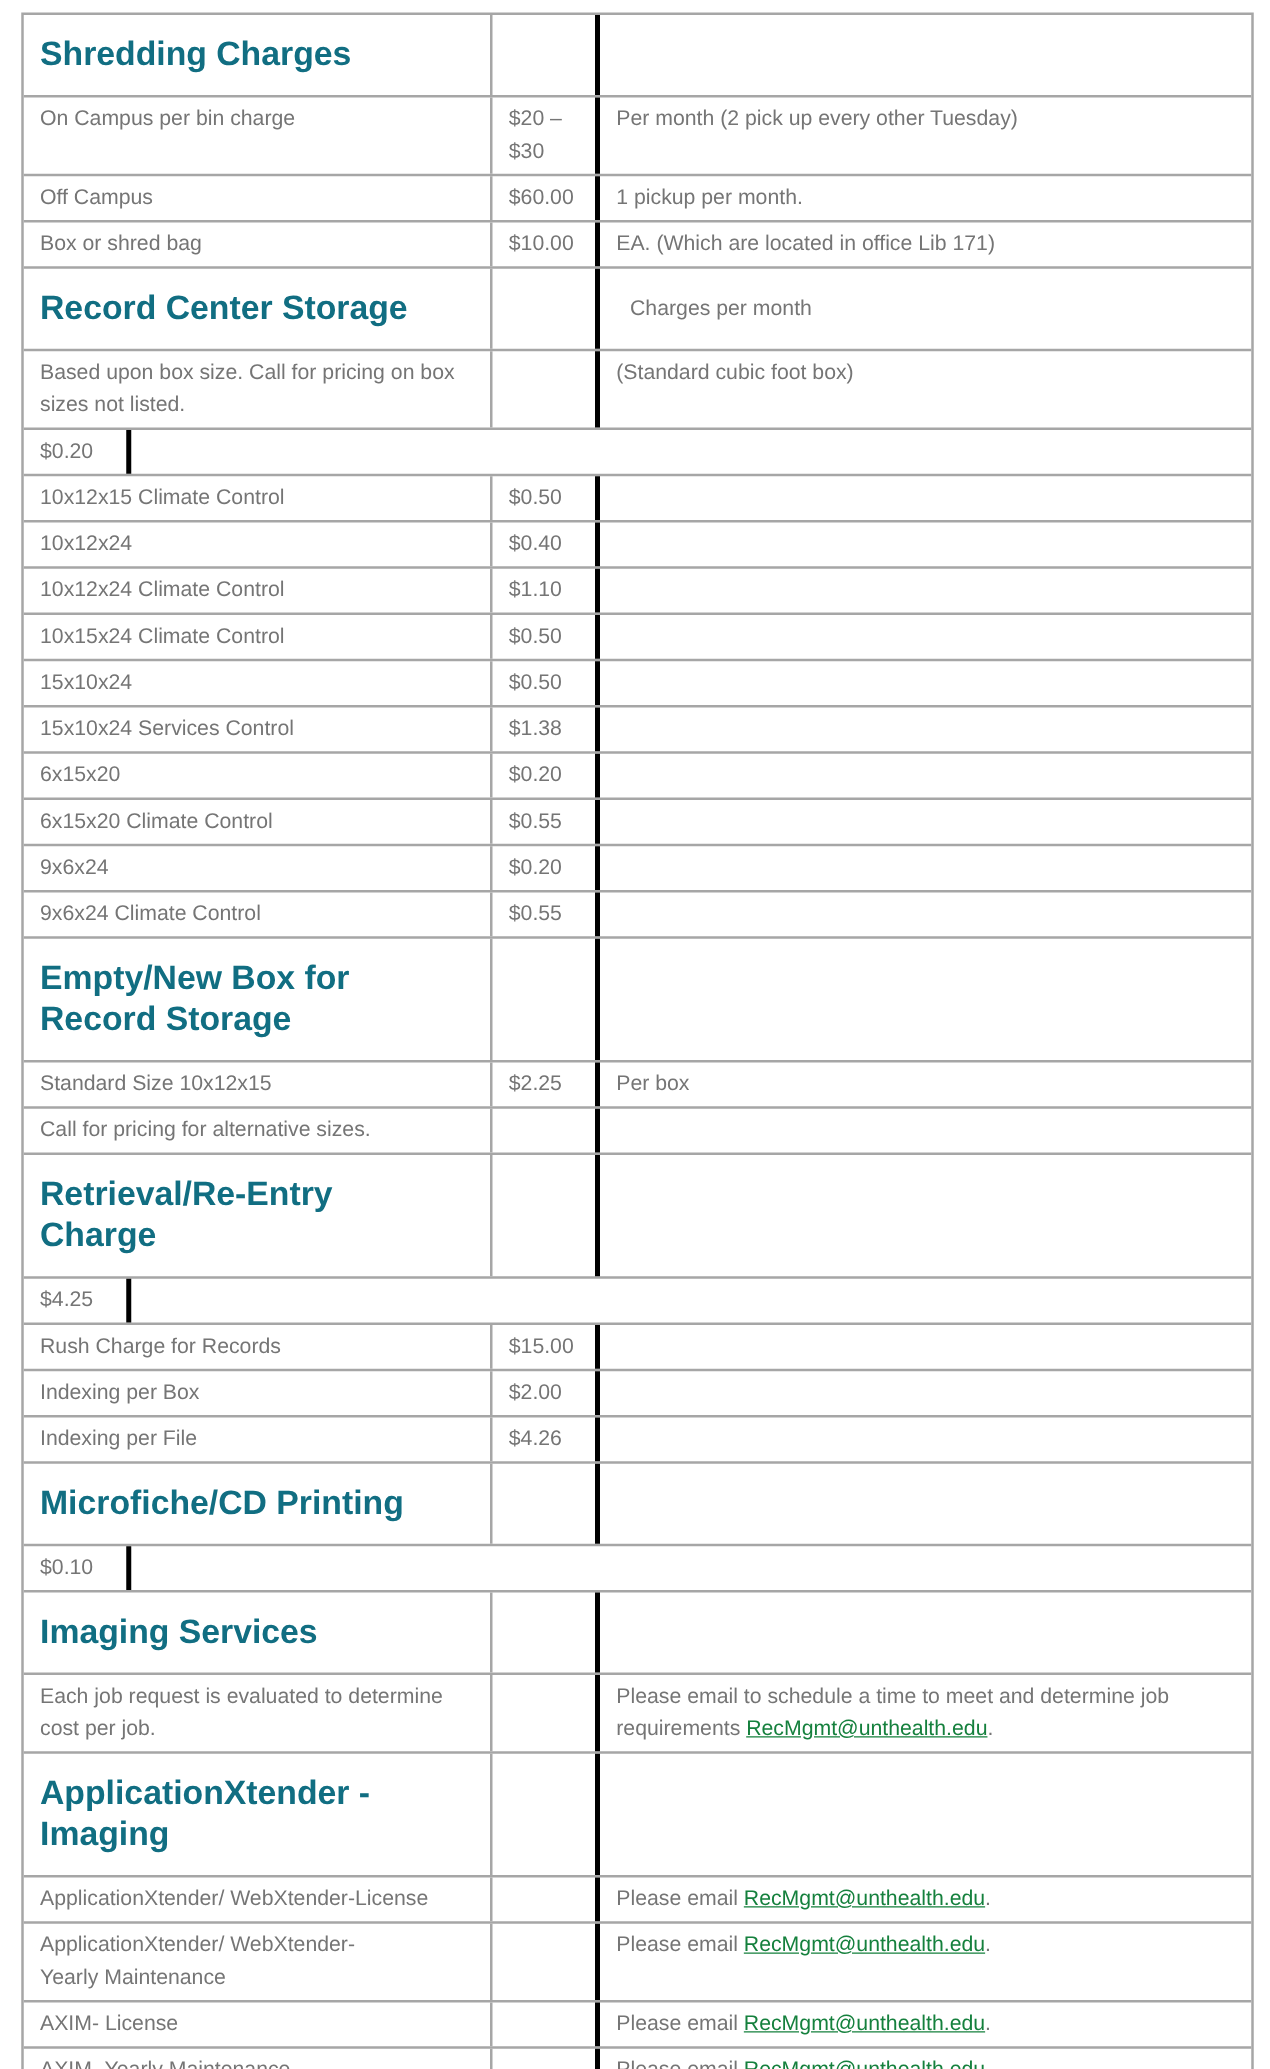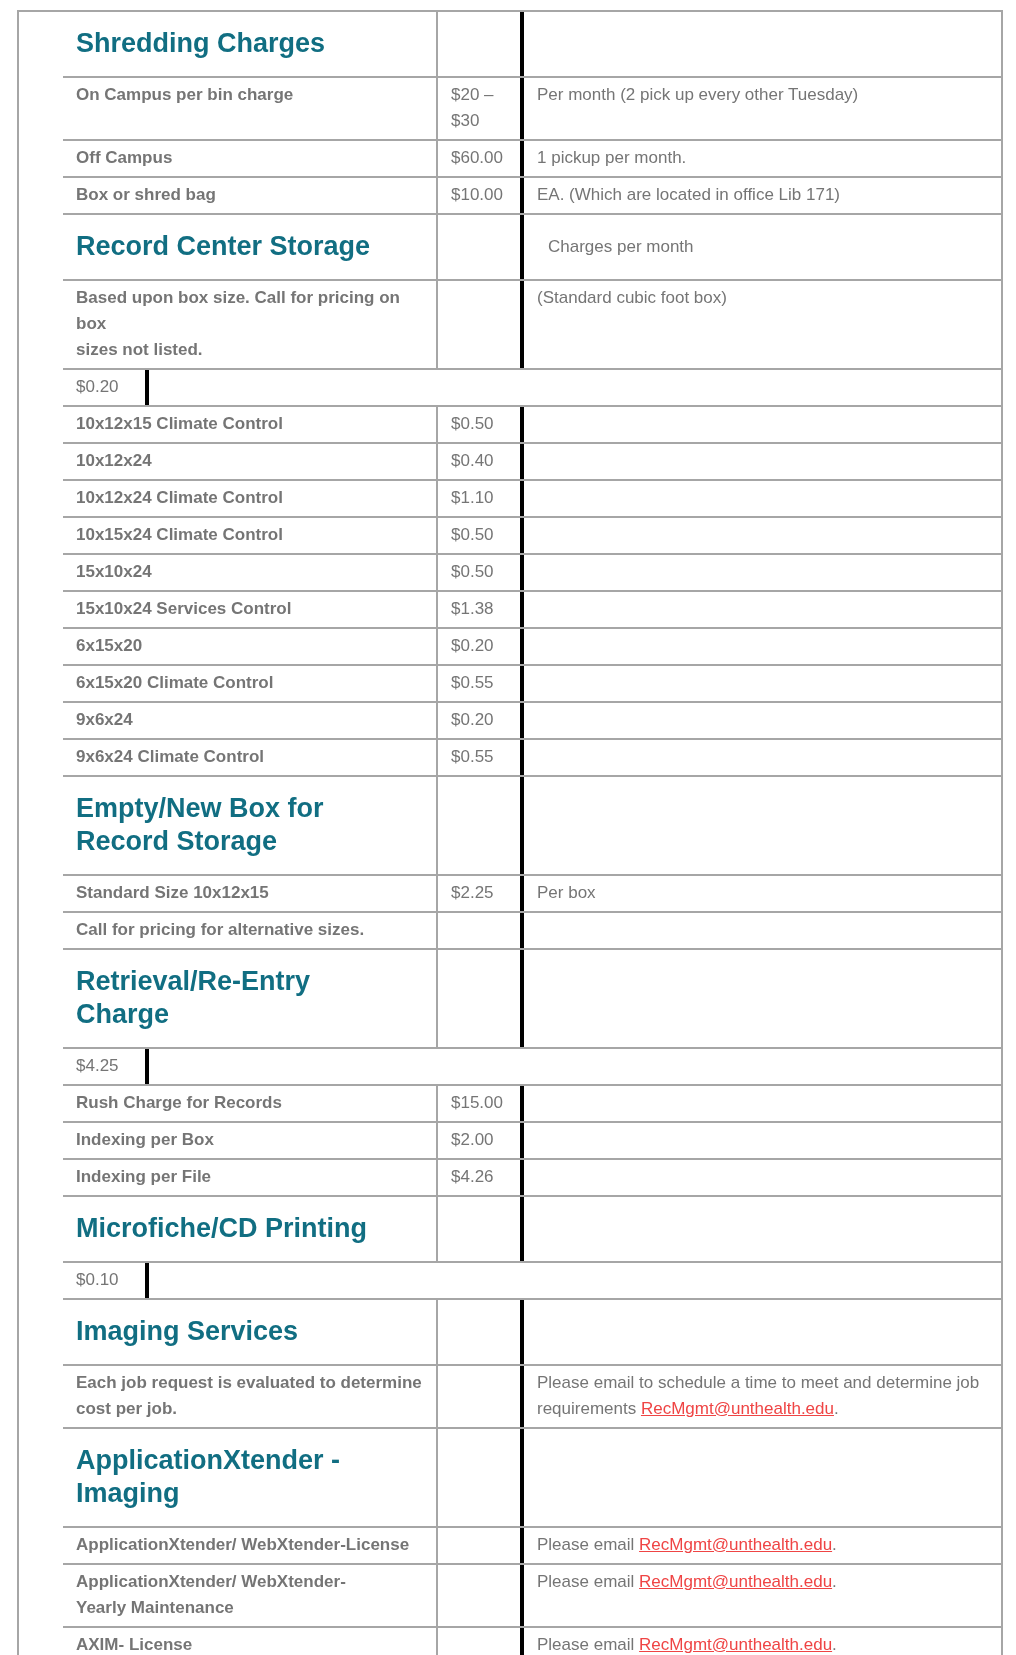--- a/index.html
+++ b/index.html
@@ -14,49 +14,48 @@
   }
   .table {
     width: 986px;
     box-sizing: border-box;
     border: 2px solid #a6a6a6;
   }
   .row {
     display: flex;
     align-items: stretch;
     border-top: 2px solid #a6a6a6;
-    margin-left: 44px;
   }
   .row:first-child { border-top: none; }
   .cell {
     box-sizing: border-box;
     padding: 4px 13px 5px 13px;
     color: #757575;
     font-size: 17px;
     line-height: 26px;
     white-space: pre-line;
     overflow: hidden;
   }
-  .c1 { width: 375px; border-right: 2px solid #a6a6a6; font-weight: bold; }
+  .c1 { width: 375px; border-right: 2px solid #a6a6a6; }
   .c2 { width: 86px;  border-right: 4px solid #000000; }
   .c3 { flex: 1; }
   .row.section .c1 {
     color: #116e82;
     font-weight: bold;
     font-size: 27px;
     line-height: 33px;
     padding: 15px 13px 16px 13px;
   }
   .row.section .c3 {
     display: flex;
     align-items: center;
     padding-left: 24px;
   }
   a.email-link {
-    color: #ef4444;
+    color: #15803d;
     text-decoration: underline;
     cursor: pointer;
   }
 </style>
 </head>
 <body>
 
 <div class="page">
   <div class="table" id="pricing-table">
       <div class="row section">

